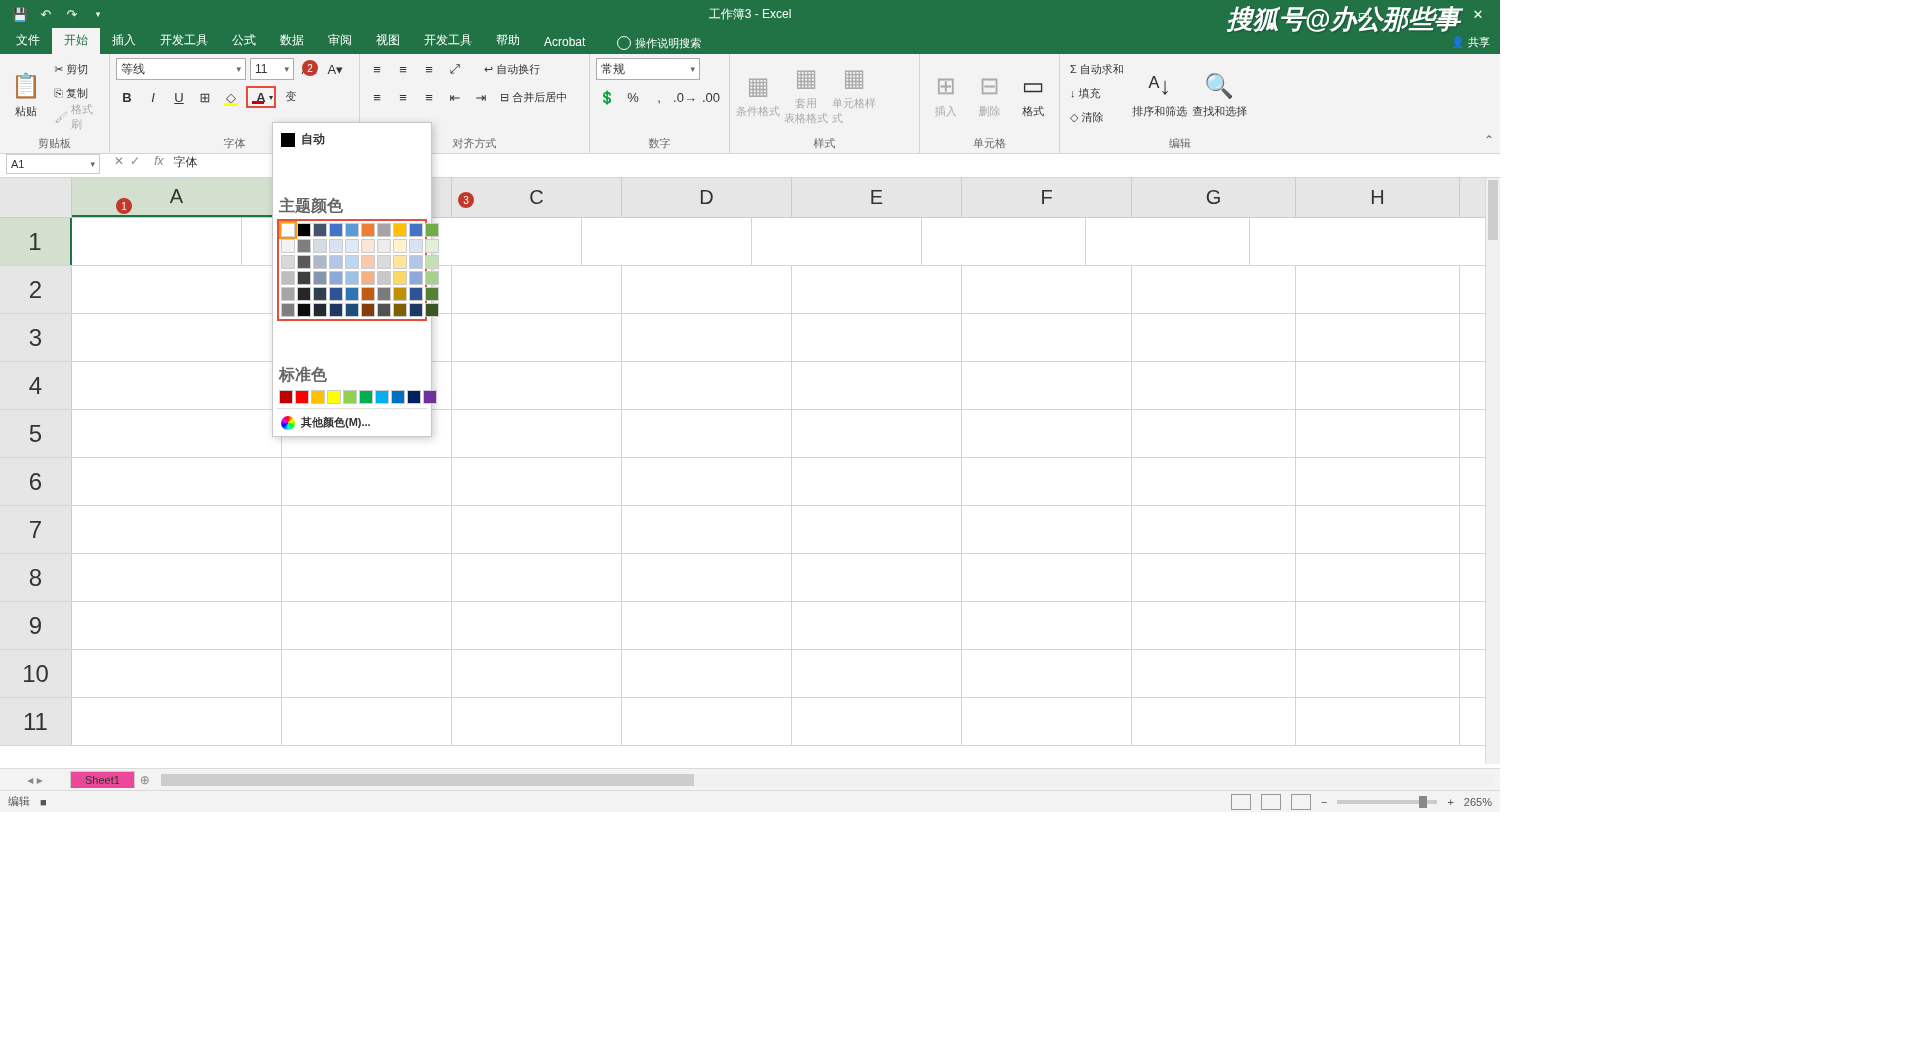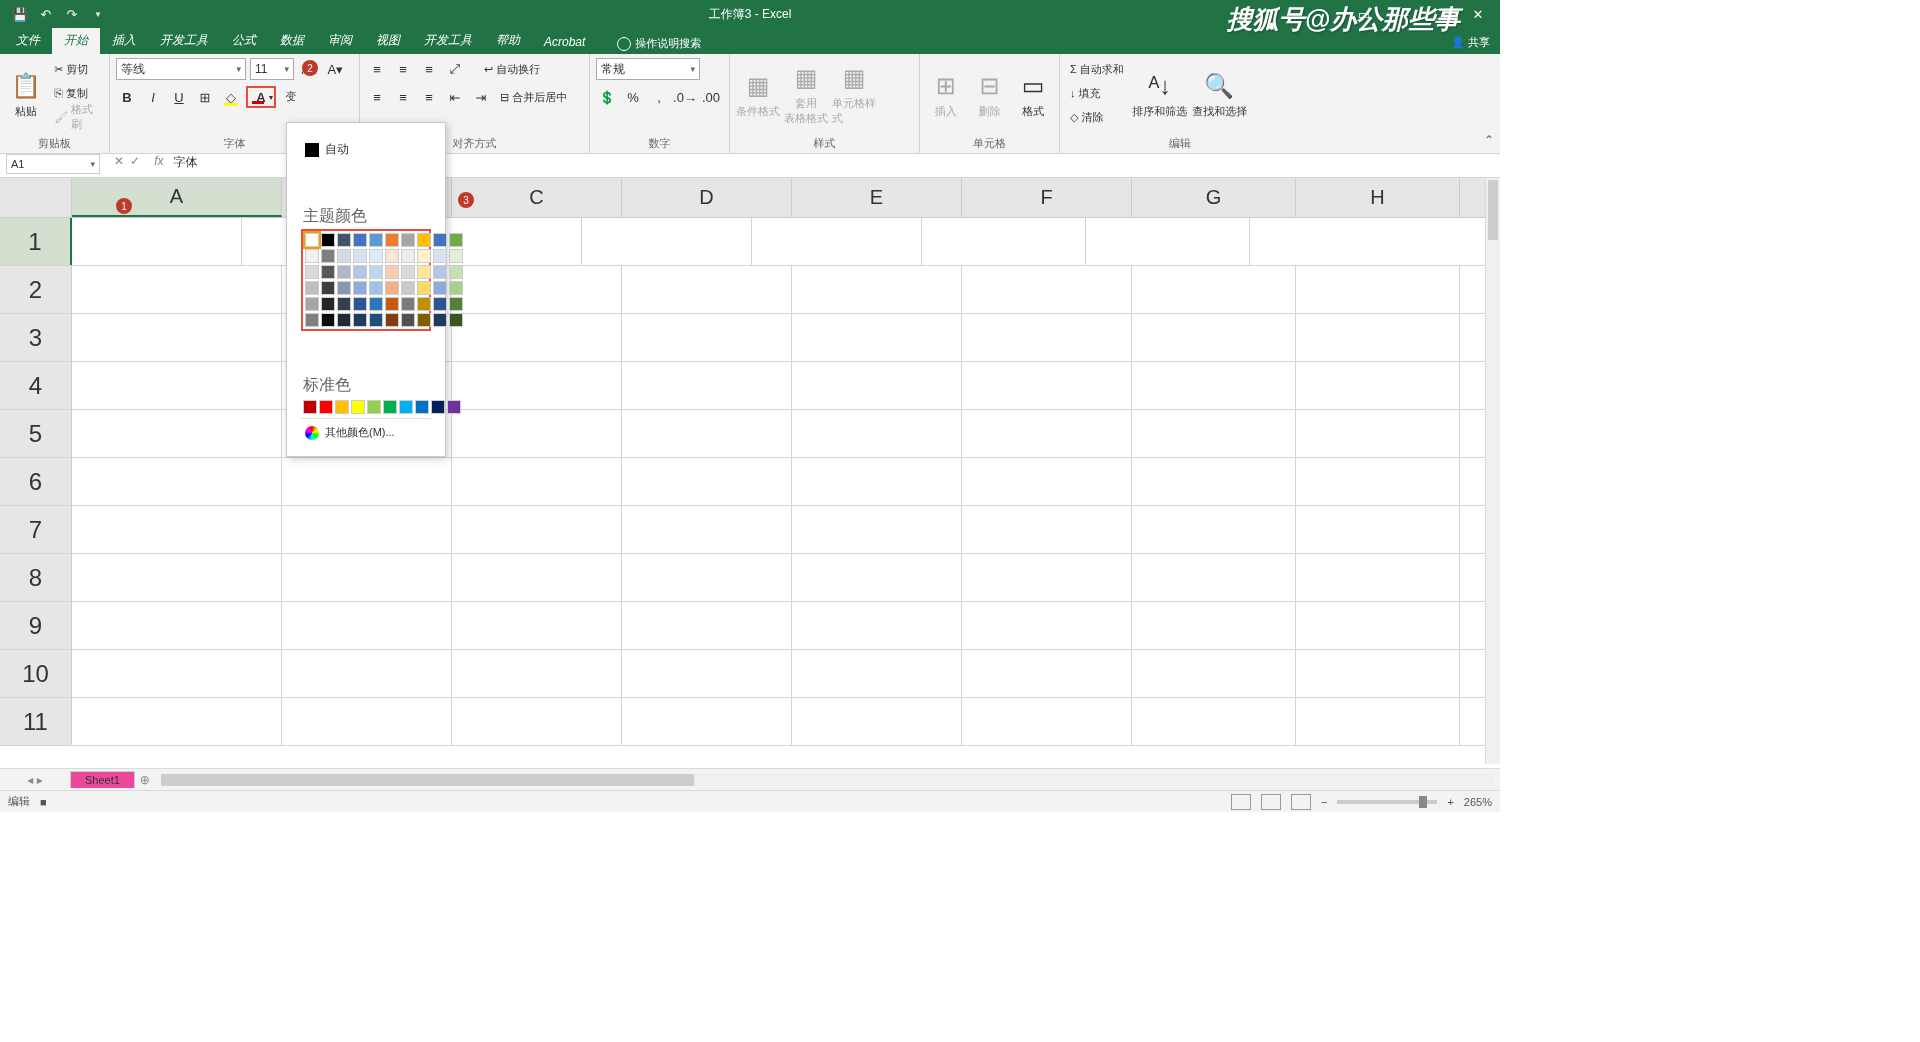--- a/index.html
+++ b/index.html
@@ -10,24 +10,24 @@
 .qat { display: flex; align-items: center; gap: 2px; padding-left: 8px; }
 .qat-btn { width: 24px; height: 24px; display: flex; align-items: center; justify-content: center; color: #fff; font-size: 13px; opacity: 0.9; }
 .title-center { position: absolute; left: 50%; transform: translateX(-50%); font-size: 12px; color: #fff; }
 .win-controls { margin-left: auto; display: flex; gap: 2px; padding-right: 4px; }
 .win-btn { width: 36px; height: 24px; display: flex; align-items: center; justify-content: center; color: #fff; font-size: 13px; }
 .watermark { position: absolute; right: 40px; top: 2px; font-size: 26px; font-weight: bold; color: #fff; font-style: italic; text-shadow: 1px 1px 2px rgba(0,0,0,.3); z-index: 100; }
 .share { position: absolute; right: 10px; top: 35px; font-size: 11px; color: #fff; }
 
 
 .tabs { height: 26px; background: #217346; display: flex; align-items: flex-end; padding-left: 4px; }
-.tab { padding: 5px 12px; color: #fff; font-size: 12px; cursor: pointer; font-style: italic; }
+.tab { padding: 5px 12px; color: #fff; font-size: 12px; cursor: pointer; }
 .tab.file { background: #217346; }
 .tab.active { background: #f3f3f3; color: #217346; }
-.tell-me { margin-left: 20px; display: flex; align-items: center; color: #fff; font-size: 11px; gap: 4px; padding-bottom: 3px; }
+.tell-me { margin-left: 20px; display: flex; align-items: flex-start; color: #fff; font-size: 11px; gap: 4px; padding-bottom: 3px; }
 .bulb { width: 14px; height: 14px; border: 1.5px solid #fff; border-radius: 50%; position: relative; }
 
 
 .ribbon { height: 100px; background: #f3f3f3; border-bottom: 1px solid #d4d4d4; display: flex; position: relative; }
 .group { border-right: 1px solid #d4d4d4; padding: 4px 6px 2px; display: flex; flex-direction: column; position: relative; }
 .group-label { text-align: center; font-size: 11px; color: #666; padding-top: 2px; margin-top: auto; }
 .group-content { flex: 1; display: flex; align-items: flex-start; gap: 4px; }
 .big-btn { display: flex; flex-direction: column; align-items: center; justify-content: center; width: 44px; height: 72px; font-size: 11px; gap: 2px; }
 .big-btn .icon { width: 32px; height: 32px; display: flex; align-items: center; justify-content: center; font-size: 24px; }
 .small-stack { display: flex; flex-direction: column; gap: 2px; }
@@ -39,21 +39,21 @@
 .dd-arrow { margin-left: auto; font-size: 9px; color: #666; }
 .collapse { position: absolute; right: 6px; bottom: 6px; font-size: 12px; color: #666; }
 
 .font-color-wrap { position: relative; }
 .font-color-btn { width: 30px; height: 22px; border: 2px solid #e74c3c; display: flex; align-items: center; justify-content: center; position: relative; }
 .font-color-btn .A { font-weight: bold; font-size: 13px; }
 .font-color-btn .bar { position: absolute; bottom: 2px; left: 4px; right: 10px; height: 3px; background: #c00; }
 .font-color-btn .ar { position: absolute; right: 1px; font-size: 8px; }
 
 
-.color-popup { position: absolute; top: 122px; left: 286px; width: 160px; background: #fff; border: 1px solid #c8c8c8; box-shadow: 2px 2px 8px rgba(0,0,0,.2); z-index: 50; padding: 14px; }
+.color-popup { position: absolute; top: 122px; left: 272px; width: 160px; background: #fff; border: 1px solid #c8c8c8; box-shadow: 2px 2px 8px rgba(0,0,0,.2); z-index: 50; padding: 4px; font-weight: bold; }
 .color-popup .auto-row { display: flex; align-items: center; gap: 6px; padding: 4px; }
 .color-popup .auto-sw { width: 14px; height: 14px; background: #000; }
 .color-popup .sec-label { font-size: 16px; color: #666; padding: 4px 2px 2px; margin-top: 40px; }
 .swatch-grid { display: grid; grid-template-columns: repeat(10, 14px); gap: 2px; padding: 2px; border: 2px solid #e74c3c; }
 .swatch { width: 14px; height: 14px; border: 1px solid #ccc; }
 .swatch.sel { outline: 2px solid #f39c12; }
 .std-row { display: grid; grid-template-columns: repeat(10, 14px); gap: 2px; padding: 2px; }
 .more-row { display: flex; align-items: center; gap: 6px; padding: 6px 4px 2px; font-size: 11px; border-top: 1px solid #e0e0e0; margin-top: 2px; }
 .color-wheel { width: 14px; height: 14px; border-radius: 50%; background: conic-gradient(red,yellow,lime,cyan,blue,magenta,red); }
 

